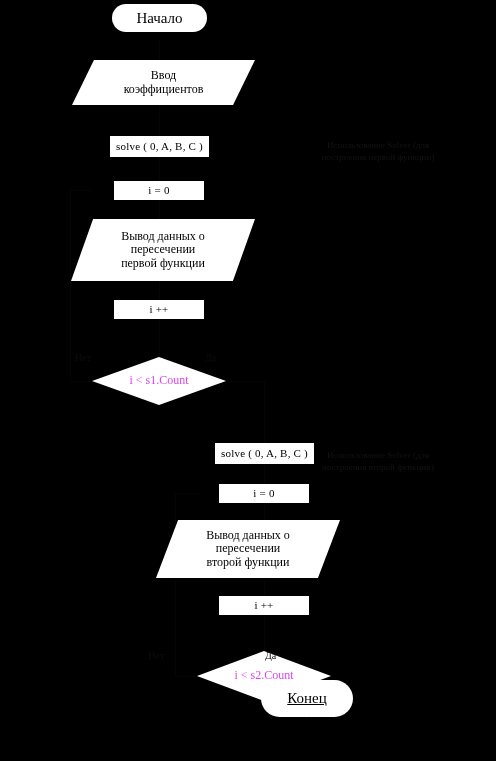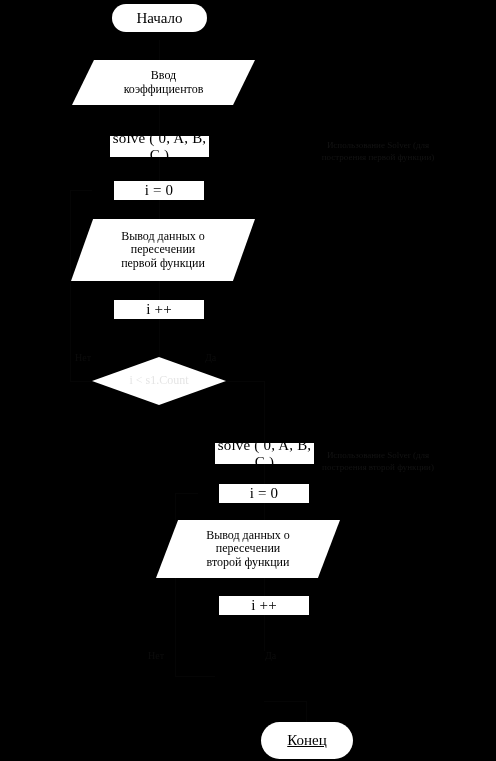--- a/index.html
+++ b/index.html
@@ -29,21 +29,21 @@
     background: #ffffff;
     line-height: 1.12;
   }
 
   .terminator {
     border-radius: 999px;
     font-size: 15px;
   }
 
   .process {
-    font-size: 15px;
+    font-size: 11px;
     letter-spacing: 0.2px;
   }
 
   .io {
     background: transparent;
     font-size: 12px;
   }
   .io .io-shape {
     position: absolute;
     inset: 0;
@@ -69,21 +69,21 @@
     position: absolute;
     inset: 0;
     background: #ffffff;
     -webkit-clip-path: polygon(50% 0, 100% 50%, 50% 100%, 0 50%);
     clip-path: polygon(50% 0, 100% 50%, 50% 100%, 0 50%);
     z-index: 0;
   }
   .decision .dec-text {
     position: relative;
     z-index: 1;
-    color: #e5e5e5;
+    color: #d946ef;
   }
 
   
   .conn {
     position: absolute;
     background: #050505;
   }
   .conn-v { width: 1px; }
   .conn-h { height: 1px; }
 
@@ -189,29 +189,33 @@
     <span class="io-shape"></span>
     <span class="io-text" style="white-space:pre-line;">Вывод данных о
 пересечении
 второй функции</span>
   </div>
 
   <div class="node process" style="left:219px; top:596px; width:90px; height:19px;">
     <span>i ++</span>
   </div>
 
+  <div class="node decision" style="left:197px; top:651px; width:134px; height:50px;">
+    <span class="dec-shape"></span>
+    <span class="dec-text">i &lt; s2.Count</span>
+  </div>
 
   <div class="branch-label" style="left:148px; top:650px;">
     <span>Нет</span>
   </div>
   <div class="branch-label" style="left:265px; top:650px;">
     <span>Да</span>
   </div>
 
-  <div class="node terminator" style="left:261px; top:722px; width:92px; height:37px;text-decoration:underline;">
+  <div class="node terminator" style="left:261px; top:680px; width:92px; height:37px;text-decoration:underline;">
     <span>Конец</span>
   </div>
 
   <div class="annotation" style="left:268px; top:127px; width:220px;">
     <span>Использование Solver (для
 построения первой функции)</span>
   </div>
 
   <div class="annotation" style="left:268px; top:437px; width:220px;">
     <span>Использование Solver (для

